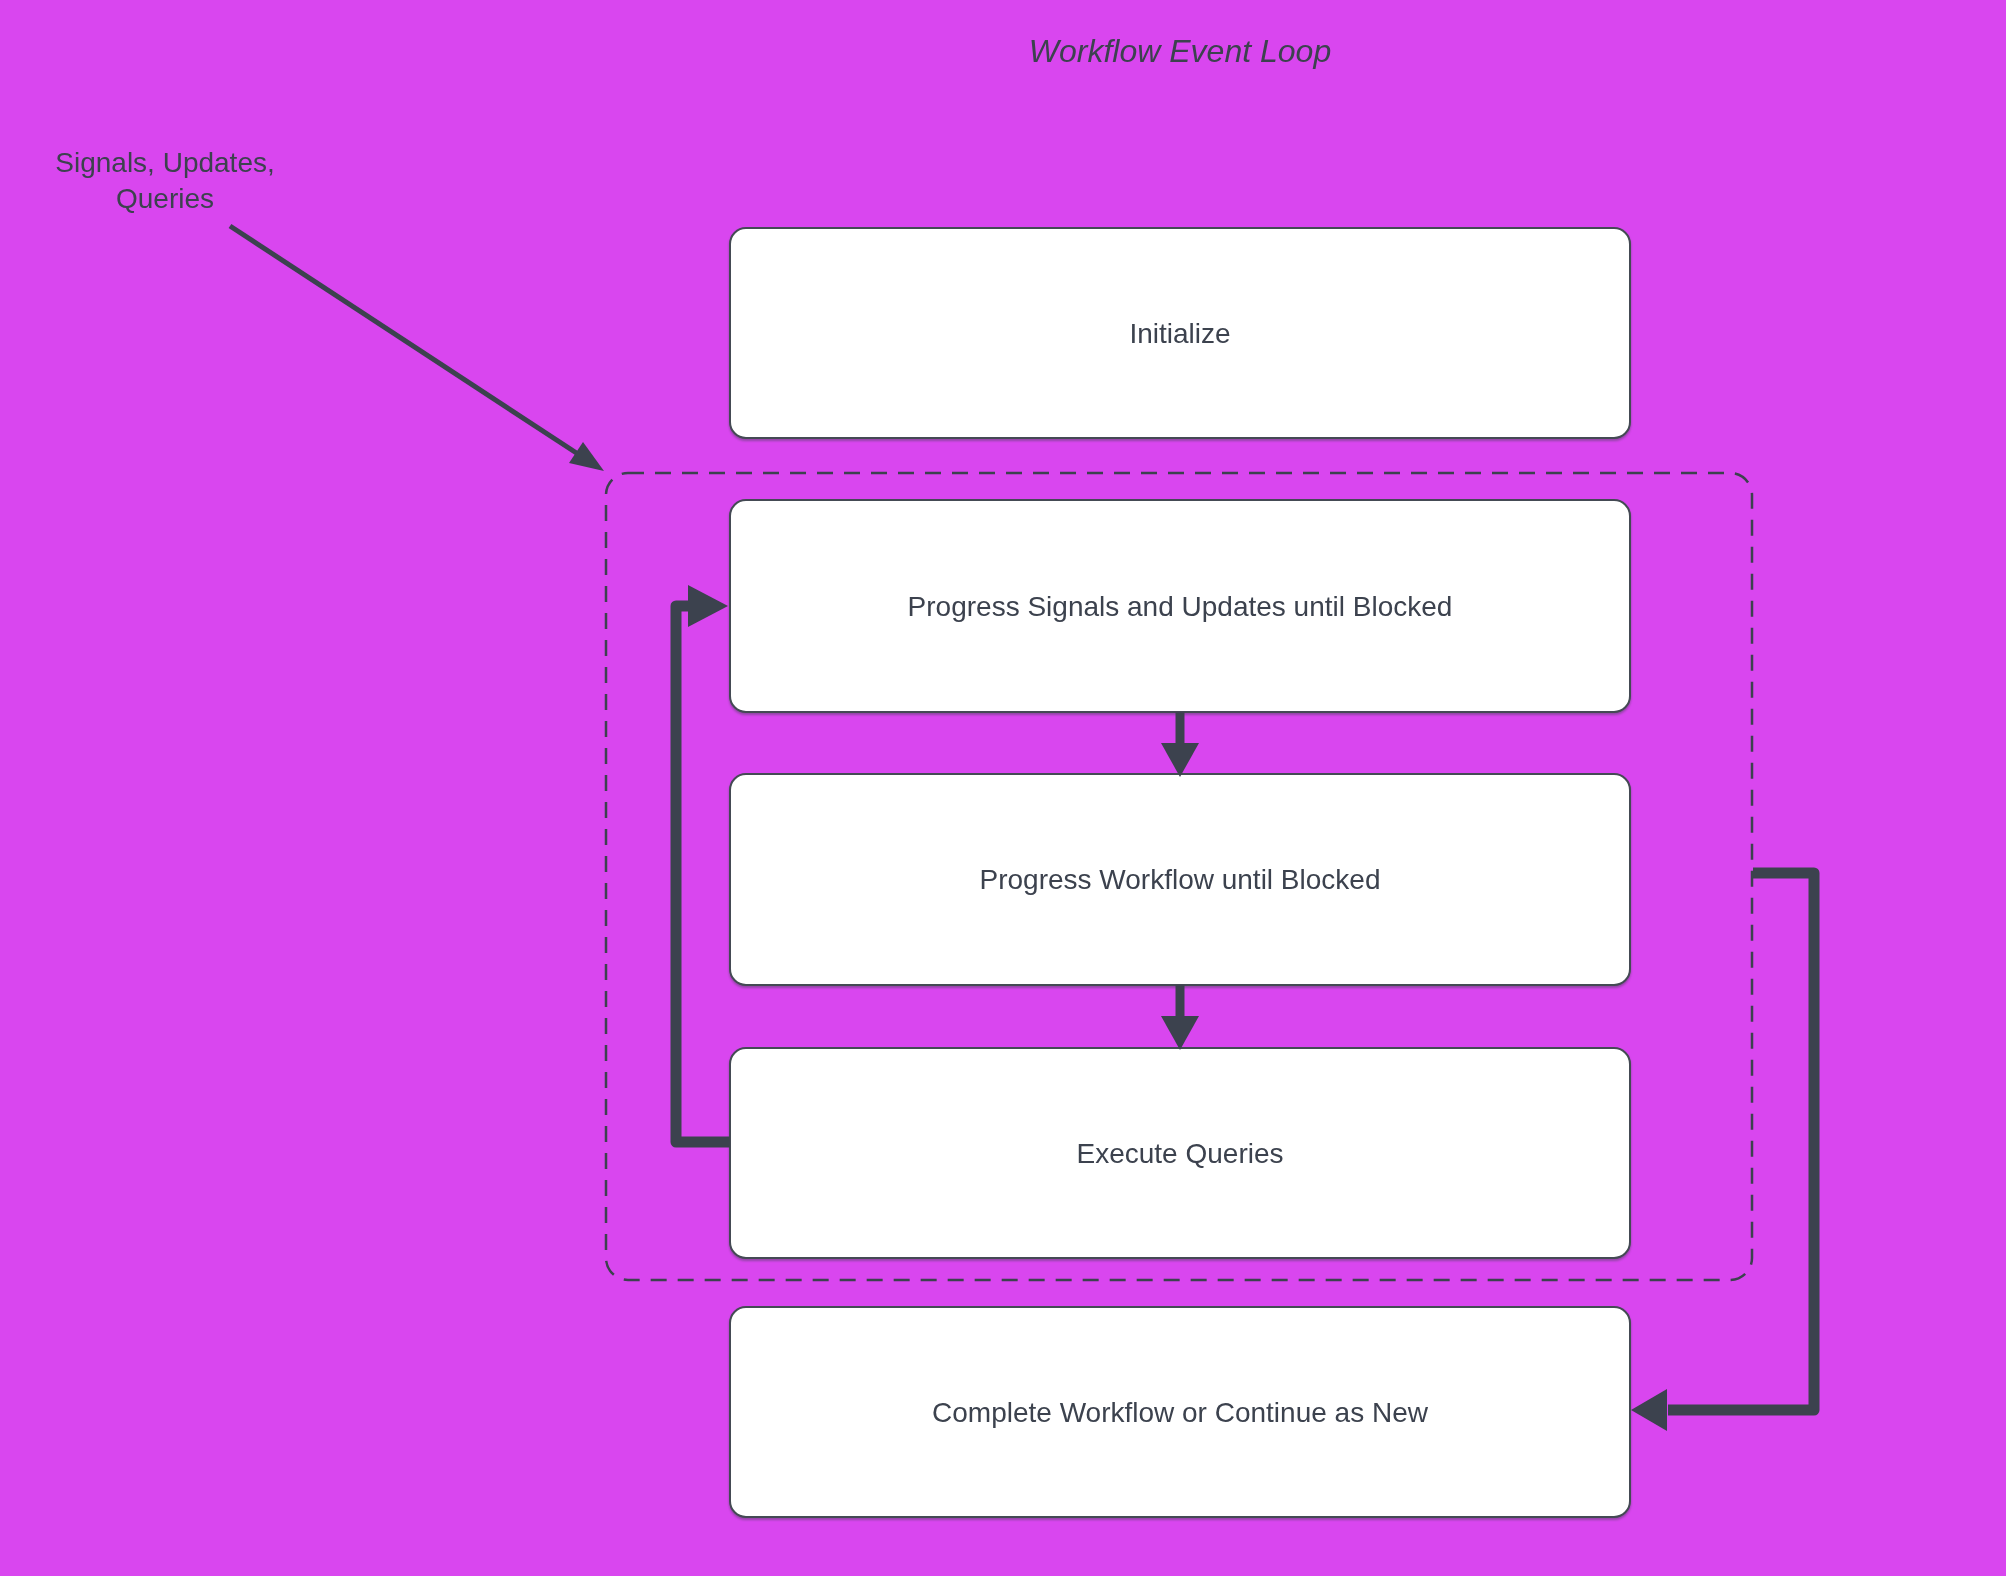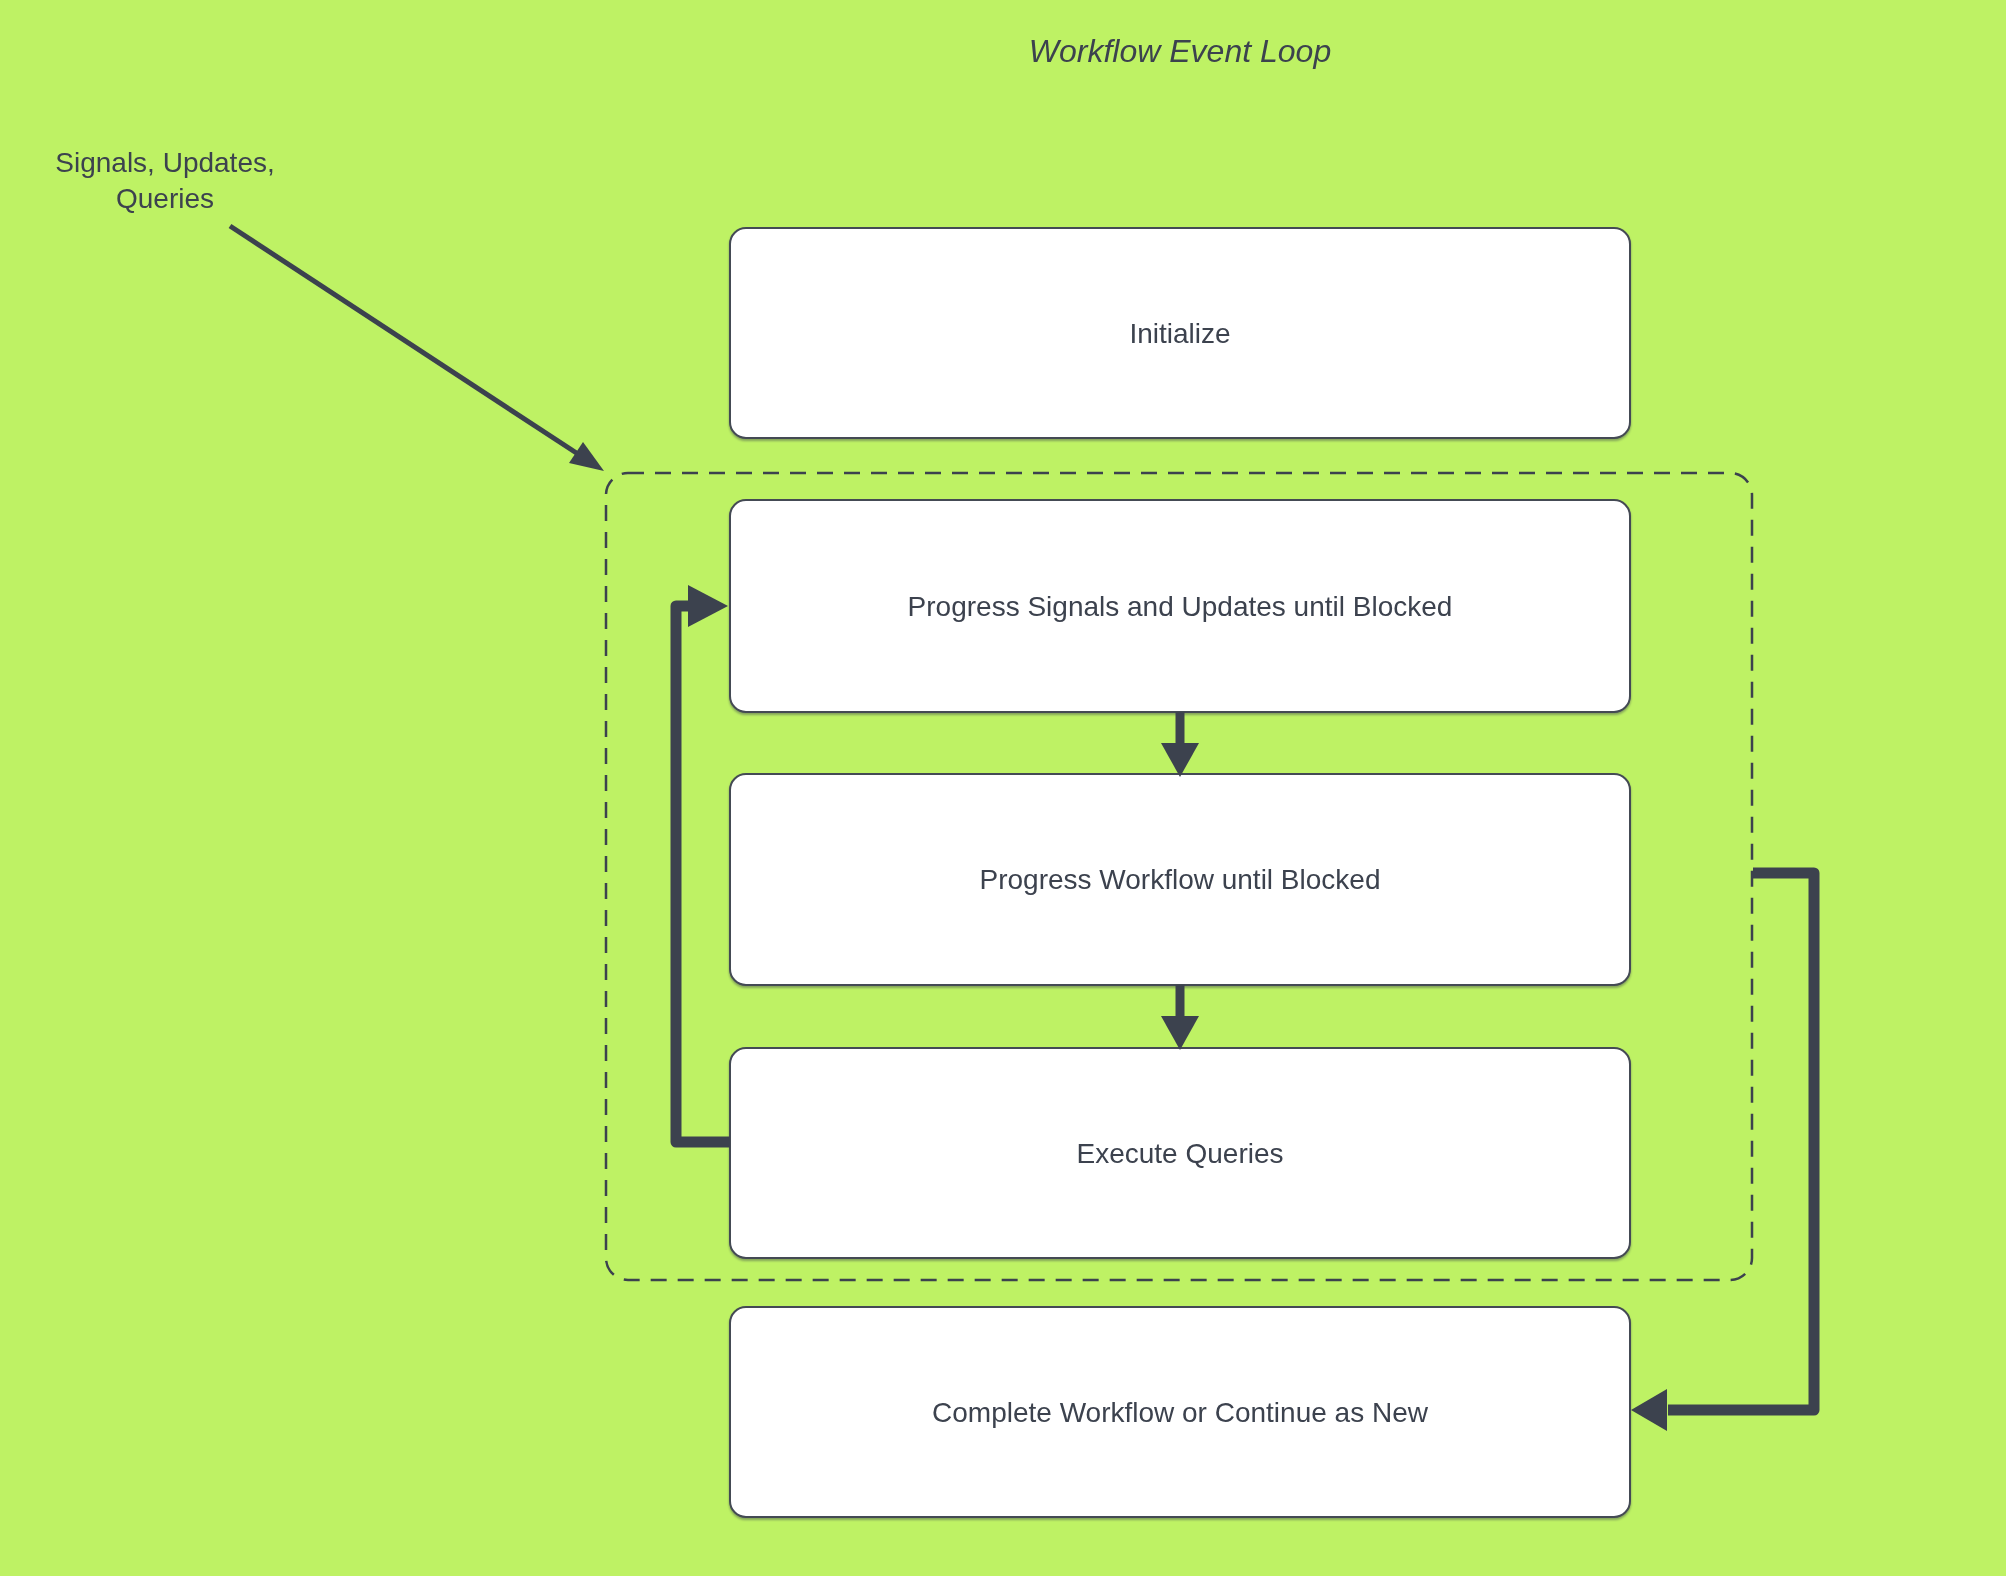--- a/index.html
+++ b/index.html
@@ -4,21 +4,21 @@
 <style>
   html, body {
     margin: 0;
     padding: 0;
     background: #ffffff;
   }
   .canvas {
     position: relative;
     width: 2006px;
     height: 1576px;
-    background: #bef264;
+    background: #d946ef;
     overflow: hidden;
     font-family: "Liberation Sans", "DejaVu Sans", sans-serif;
   }
   svg text {
     font-family: "Liberation Sans", "DejaVu Sans", sans-serif;
     fill: #3c424e;
   }
   text.diagram-title {
     font-size: 32px;
     font-style: italic;

